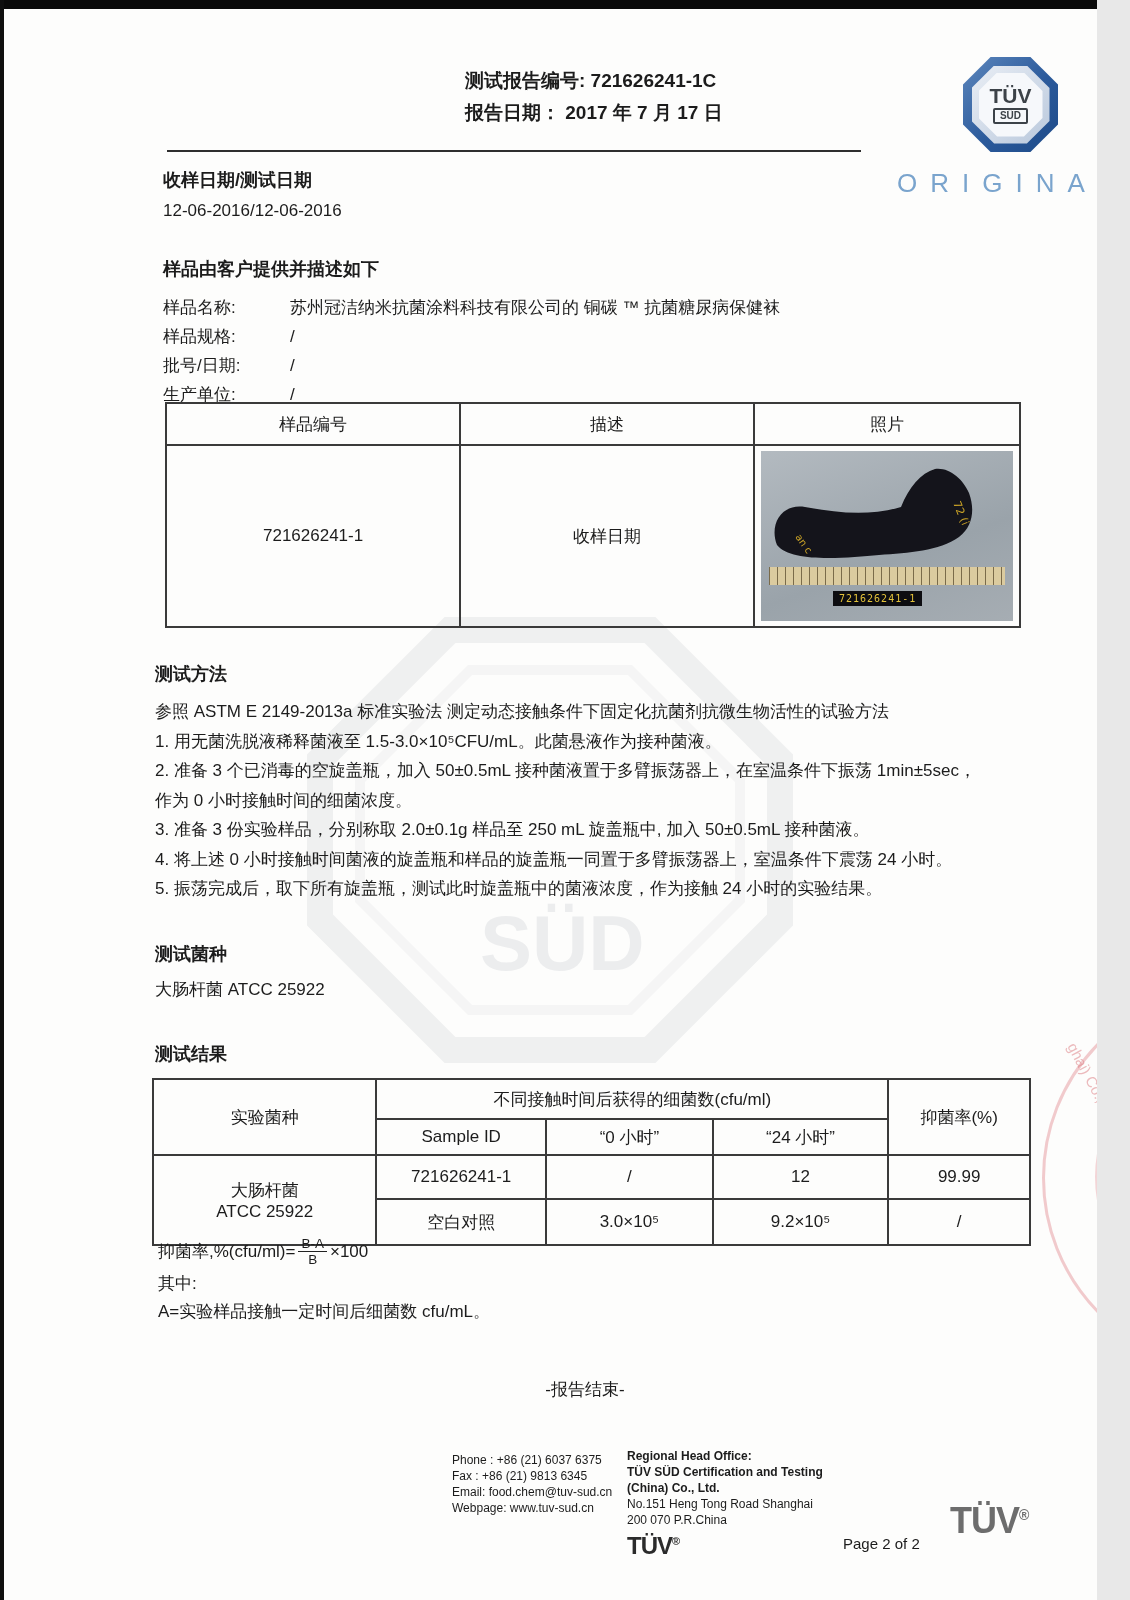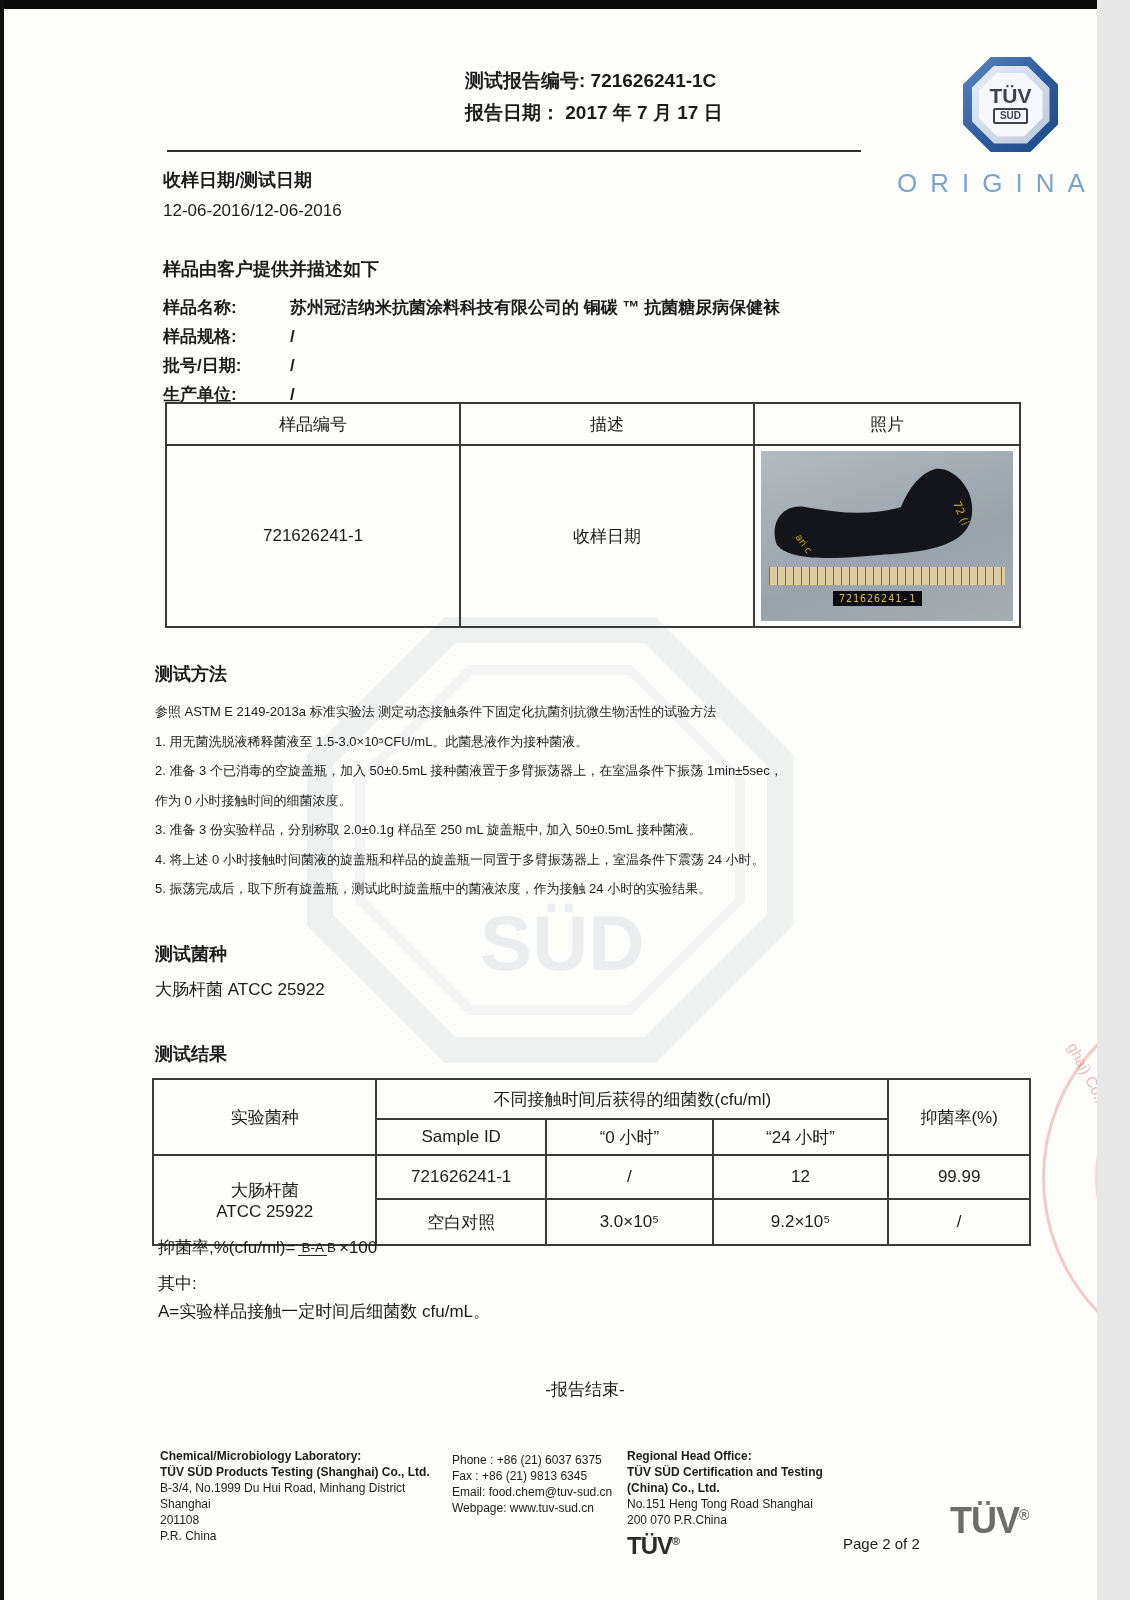--- a/index.html
+++ b/index.html
@@ -29,29 +29,29 @@
   
   table{border-collapse:collapse;}
   td,th{border:2px solid #3a3a3a;font-size:17px;font-weight:normal;text-align:center;vertical-align:middle;padding:2px 4px;background:transparent;}
   
   .photo{width:252px;height:170px;margin:0 auto;background:linear-gradient(160deg,#b3bac0,#9aa3aa 60%,#a6adb3);position:relative;overflow:hidden;}
   .ruler{position:absolute;left:8px;top:116px;width:236px;height:18px;background:
      repeating-linear-gradient(90deg,rgba(90,75,45,.75) 0 1px,transparent 1px 8px),#dbcb9f;}
   .chip{position:absolute;left:72px;top:140px;background:#0d0d11;color:#e3c23a;
         font-family:"DejaVu Sans Mono",monospace;font-size:10px;letter-spacing:1px;padding:2px 6px;}
   
-  .mline{font-size:13px;line-height:29.5px;white-space:nowrap;}
+  .mline{font-size:17px;line-height:29.5px;white-space:nowrap;}
   
   .rt tr.r1 td{height:34px;}
   .rt tr.r2 td{height:30px;}
   .rt tr.r3 td{height:38px;}
   .rt tr.r4 td{height:40px;}
   
   .formula{font-size:17px;display:flex;align-items:center;}
-  .frac{display:inline-flex;align-items:center;font-size:13.5px;line-height:15px;margin:0 3px;}
+  .frac{display:inline-flex;flex-direction:column;align-items:center;font-size:13.5px;line-height:15px;margin:0 3px;}
   .frac .num{border-bottom:1.5px solid #222;padding:0 3px;}
   
   .foot{font-size:12px;line-height:16px;white-space:nowrap;}
   .tuvword{font-weight:bold;letter-spacing:-1px;font-family:"Liberation Sans",sans-serif;}
   .reg{font-size:11px;vertical-align:super;}
   
   .wm{pointer-events:none;}
   
   .stamp-circle{border-radius:50%;border:3px solid rgba(225,132,138,.42);}
   .stamp-circle2{border-radius:50%;border:2px solid rgba(225,132,138,.32);}
@@ -83,21 +83,21 @@
       </div>
     </div>
   </div>
   <div class="abs original" style="left:897px;top:168px;">ORIGINAL</div>
 
   <div class="abs title" style="left:163px;top:168px;">收样日期/测试日期</div>
   <div class="abs t17" style="left:163px;top:201px;">12-06-2016/12-06-2016</div>
 
   <div class="abs title" style="left:163px;top:257px;">样品由客户提供并描述如下</div>
 
-  <div class="abs" style="left:163px;top:293px;font-weight:bold;">
+  <div class="abs" style="left:163px;top:293px;">
     <div class="frow">
       <span class="flabel">样品名称:</span>
       <span>苏州冠洁纳米抗菌涂料科技有限公司的 铜碳 ™ 抗菌糖尿病保健袜</span>
     </div>
     <div class="frow">
       <span class="flabel">样品规格:</span>
       <span>/</span>
     </div>
     <div class="frow">
       <span class="flabel">批号/日期:</span>
@@ -199,28 +199,20 @@
       <span class="num">B-A</span>
       <span>B</span>
     </span>
     <span>×100</span>
   </div>
   <div class="abs t17" style="left:158px;top:1272px;">其中:</div>
   <div class="abs t17" style="left:158px;top:1300px;">A=实验样品接触一定时间后细菌数 cfu/mL。</div>
 
   <div class="abs t17" style="left:160px;top:1378px;width:850px;text-align:center;">-报告结束-</div>
 
-  <div class="abs foot" style="left:160px;top:1448px;">
-    <div class="b">Chemical/Microbiology Laboratory:</div>
-    <div class="b">TÜV SÜD Products Testing (Shanghai) Co., Ltd.</div>
-    <div>B-3/4, No.1999 Du Hui Road, Minhang District</div>
-    <div>Shanghai</div>
-    <div>201108</div>
-    <div>P.R. China</div>
-  </div>
 
   <div class="abs foot" style="left:452px;top:1452px;">
     <div>Phone : +86 (21) 6037 6375</div>
     <div>Fax :     +86 (21) 9813 6345</div>
     <div>Email: food.chem@tuv-sud.cn</div>
     <div>Webpage: www.tuv-sud.cn</div>
   </div>
 
   <div class="abs foot" style="left:627px;top:1448px;">
     <div class="b">Regional Head Office:</div>

